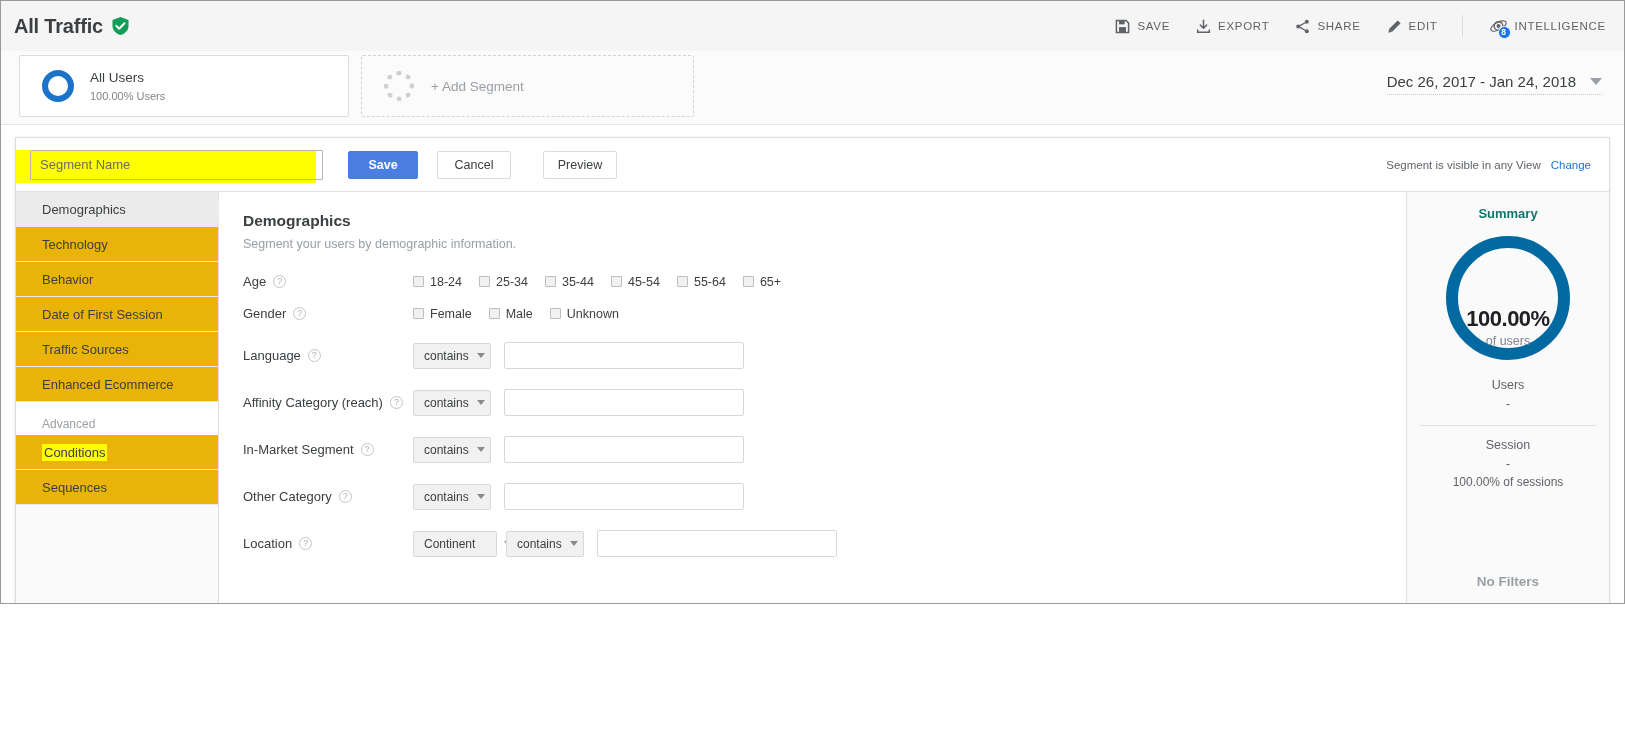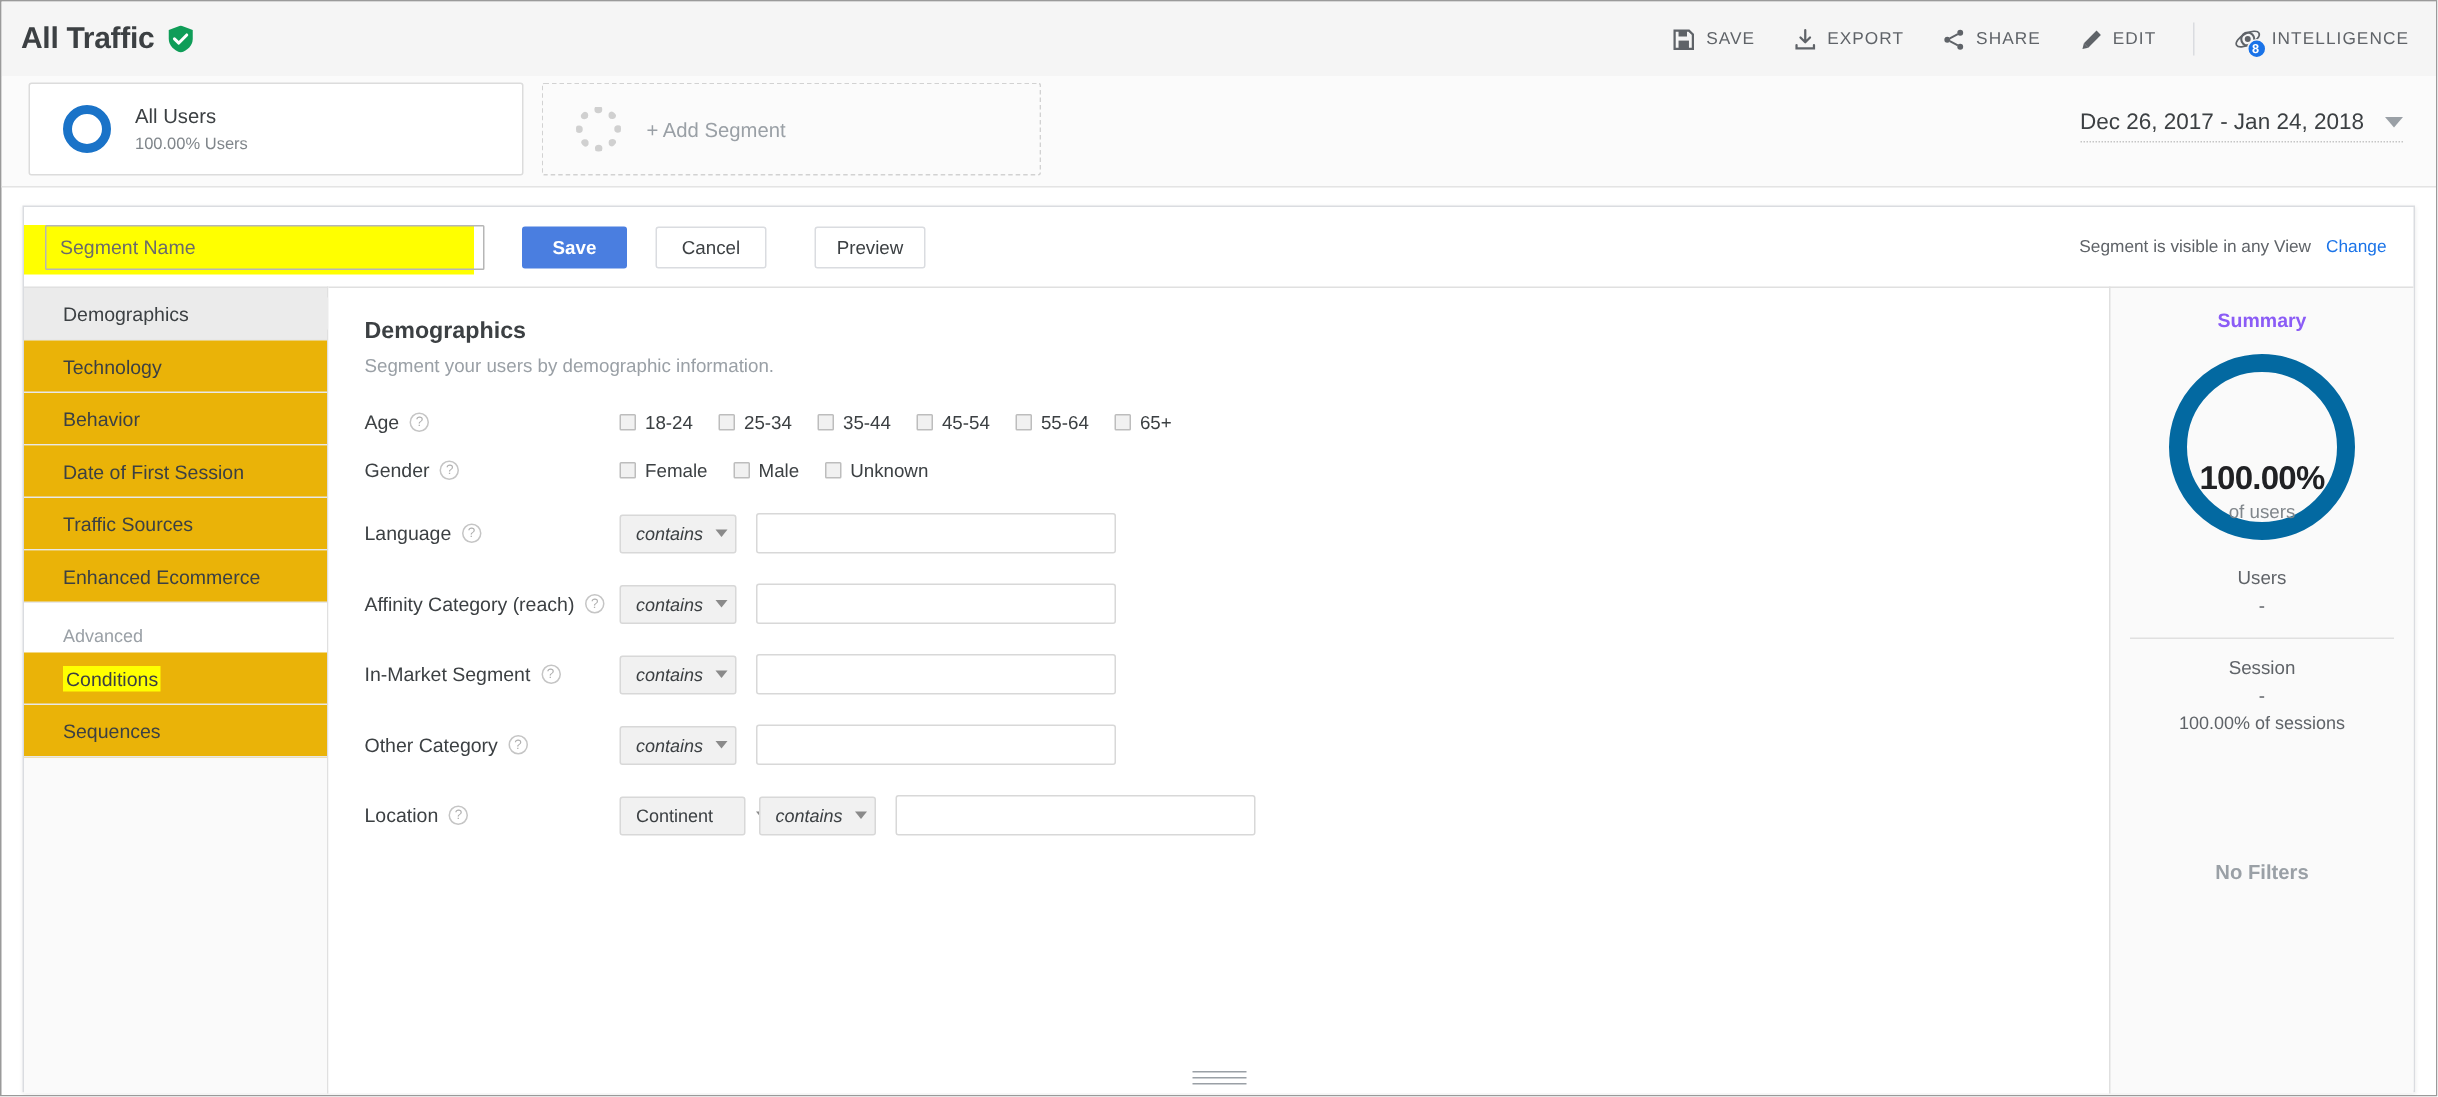--- a/index.html
+++ b/index.html
@@ -6,21 +6,21 @@
   html, body {
     margin: 0; padding: 0;
     width: 1625px; height: 731px;
     overflow: hidden;
     background: #ffffff;
     font-family: "Liberation Sans", sans-serif;
     -webkit-font-smoothing: antialiased;
   }
   .page {
     position: relative;
-    width: 1625px; height: 731px;
+    width: 1625px; height: 604px;
     background: #ffffff;
     border: 1px solid #9a9a9a;
     overflow: hidden;
   }
 
   
   .topbar {
     position: absolute; left: 0; top: 0;
     width: 1623px; height: 50px;
     background: #f5f5f5;
@@ -234,21 +234,21 @@
   .cb-label { font-size: 12.5px; color: #3c4043; margin-left: 6px; }
 
   .sel {
     height: 26px; background: #f1f1f1;
     border: 1px solid #d8d8d8; border-radius: 2px;
     display: flex; align-items: center; justify-content: space-between;
     padding: 0 7px 0 10px;
     font-size: 12px; color: #3c4043;
     cursor: pointer; flex: none;
   }
-  .sel-contains { width: 78px; font-style: italic; }
+  .sel-contains { width: 78px; }
   .sel-continent { width: 84px; gap: 21px; }
   .sel-arrow {
     width: 0; height: 0; margin-left: 8px;
     border-left: 4.5px solid transparent;
     border-right: 4.5px solid transparent;
     border-top: 5px solid #8a8a8a;
   }
   .tinput {
     height: 27px; margin-left: 13px;
     border: 1px solid #d8d8d8; border-radius: 2px;
@@ -262,21 +262,21 @@
   
   .summary {
     width: 203px; flex: none;
     background: #fafafa;
     border-left: 1px solid #e0e0e0;
     border-top: 1px solid #e0e0e0;
     padding-top: 14px;
     display: flex; flex-direction: column; align-items: center;
     position: relative;
   }
-  .sum-title { font-size: 13px; font-weight: bold; color: #8b5cf6; }
+  .sum-title { font-size: 13px; font-weight: bold; color: #0f766e; }
   .donut {
     margin-top: 15px;
     width: 124px; height: 124px; border-radius: 50%;
     border: 12px solid #0369a1;
     display: flex; flex-direction: column;
     align-items: center; justify-content: flex-end;
     background: #fafafa;
   }
   .donut-pct { font-size: 22px; font-weight: bold; color: #202124; letter-spacing: -0.5px; }
   .donut-sub { font-size: 12.5px; color: #80868b; margin-top: 2px; }

